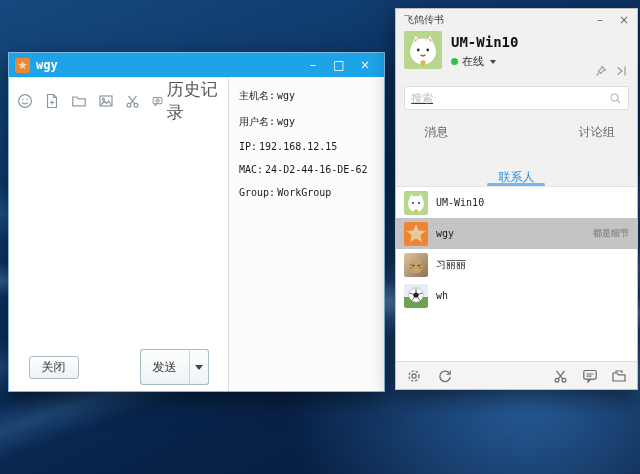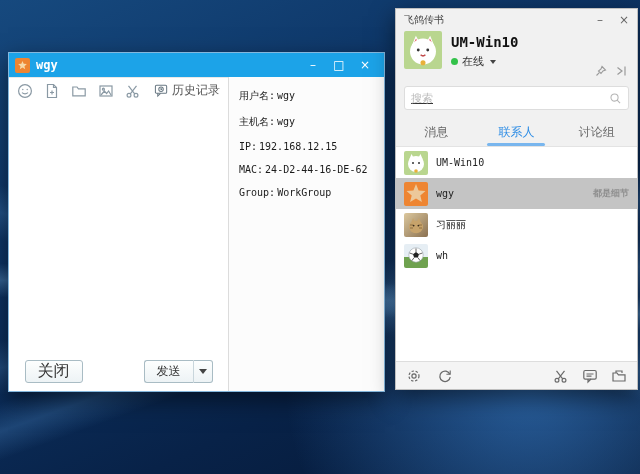--- a/index.html
+++ b/index.html
@@ -26,26 +26,26 @@
   .app-icon { width:15px; height:15px; border-radius:2px; background:#ee8532; display:inline-flex; align-items:center; justify-content:center; margin-right:6px; }
   .chat-title { color:#fff; font-size:12px; font-weight:bold; font-family:"DejaVu Sans Mono","DejaVu Sans",monospace; }
   .win-controls { margin-left:auto; display:flex; align-items:center; }
   .win-controls span { color:#fff; width:26px; text-align:center; font-size:12px; line-height:24px; cursor:default; }
   .chat-body { flex:1; display:flex; min-height:0; }
   .chat-left { flex:0 0 220px; display:flex; flex-direction:column; border-right:1px solid #dcdcdc; min-width:0; }
   .history-area { flex:0 0 182px; padding:20px 0 0 22px; }
   .ph { color:#c9c9c9; font-size:12px; }
   .chat-toolbar { flex:0 0 26px; border-top:1px solid #e8e8e8; display:flex; align-items:center; gap:11px; padding:0 8px; }
   .tb-ic { width:16px; height:16px; display:inline-flex; }
-  .history-link { margin-left:auto; display:flex; align-items:center; gap:3px; color:#555; font-size:12px; }
+  .history-link { margin-left:auto; display:flex; align-items:center; gap:3px; color:#555; font-size:17px; }
   .input-area { flex:1; background:#fff; }
   .button-row { flex:0 0 34px; display:flex; align-items:center; justify-content:center; gap:13px; padding-bottom:6px; }
   .btn { height:23px; border:1px solid #a9bcc4; border-radius:3px; background:linear-gradient(#fdfefe,#edf3f5);
-         font-size:16px; color:#333; padding:0 12px; font-family:inherit;text-align:right; }
-  .send-split { display:flex; height:23px;margin-left:48px; }
+         font-size:12px; color:#333; padding:0 12px; font-family:inherit;text-align:right; }
+  .send-split { display:flex; height:36px;margin-left:48px; }
   .send-main { border:1px solid #a9bcc4; border-right:none; border-radius:3px 0 0 3px; background:linear-gradient(#fdfefe,#edf3f5); font-size:12px; color:#333; padding:0 12px; font-family:inherit; }
   .send-caret { width:20px; border:1px solid #a9bcc4; border-left:1px solid #c9d6dc; border-radius:0 3px 3px 0;
                 background:linear-gradient(#fdfefe,#edf3f5); display:flex; align-items:center; justify-content:center; }
   .tri-down { width:0; height:0; border-left:4px solid transparent; border-right:4px solid transparent; border-top:5px solid #444; }
 
   .info-panel { flex:1; background:#fcfcfc; display:flex; flex-direction:column; }
   .info-header { height:20px; background:#f4f4f4; border-bottom:1px solid #adadad; font-size:11px; color:#222;
                  padding:3px 8px 0; font-family:"DejaVu Sans Mono","DejaVu Sans",monospace; }
   .info-fields { padding:12px 0 0 10px; }
   .info-row { font-size:10px; color:#1b1b1b; margin-bottom:12px; font-family:"DejaVu Sans Mono","DejaVu Sans",monospace; letter-spacing:0; }
@@ -66,21 +66,21 @@
   .dot { width:7px; height:7px; border-radius:50%; background:#33c24a; }
   .status-label { font-size:11px; color:#333; }
   .caret-sm { width:0; height:0; border-left:3.5px solid transparent; border-right:3.5px solid transparent; border-top:4px solid #444; margin-left:2px; }
   .profile-actions { position:absolute; right:10px; bottom:4px; display:flex; gap:8px; color:#9a9a9a; }
   .fg-search { flex:0 0 24px; margin:5px 8px 8px; background:#fff; border:1px solid #ddd; border-radius:3px;
                display:flex; align-items:center; padding:0 6px; }
   .fg-search input { flex:1; border:none; outline:none; font-size:11px; color:#333; background:transparent; font-family:inherit;text-decoration:underline; }
   .fg-search input::placeholder { color:#b9b9b9; }
   .fg-tabs { flex:0 0 29px; display:flex; border-bottom:1px solid #e3e3e3; }
   .fg-tab { flex:1; text-align:center; font-size:12px; color:#666; padding-top:6px; position:relative; }
-  .fg-tab.active { color:#2e8de5; }
+  .fg-tab.active { color:#2e8de5;margin-top:45px; }
   .fg-tab.active::after { content:""; position:absolute; left:50%; transform:translateX(-50%); bottom:0;
                           width:58px; height:3px; background:#79b6ee; border-radius:2px; }
   .fg-list { flex:1; background:#fff; overflow:hidden; }
   .row { height:31px; display:flex; align-items:center; padding:0 8px; }
   .row.sel { background:#c4c4c4; }
   .av { width:24px; height:24px; border-radius:2px; overflow:hidden; flex:0 0 24px; }
   .cname { font-size:10px; color:#222; margin-left:8px; font-family:"DejaVu Sans Mono","DejaVu Sans",monospace; }
   .csig { margin-left:auto; font-size:9px; color:#a6a6a6; font-family:"DejaVu Sans Mono","DejaVu Sans",monospace; }
   .fg-bottombar { flex:0 0 28px; background:#f4f4f4; border-top:1px solid #ddd; display:flex; align-items:center; padding:0 10px; }
   .bb-left { display:flex; gap:15px; }
@@ -167,22 +167,22 @@
         <div class="send-split">
           <button class="send-main">发送</button>
           <span class="send-caret">
               <span class="tri-down"></span>
             </span>
         </div>
       </div>
     </div>
     <div class="info-panel">
       <div class="info-fields">
+        <div class="info-row"><span>主机名:</span><span class="v">wgy</span></div>
         <div class="info-row"><span>用户名:</span><span class="v">wgy</span></div>
-        <div class="info-row"><span>主机名:</span><span class="v">wgy</span></div>
         <div class="info-row"><span>IP:</span><span class="v">192.168.12.15</span></div>
         <div class="info-row"><span>MAC:</span><span class="v">24-D2-44-16-DE-62</span></div>
         <div class="info-row"><span>Group:</span><span class="v">WorkGroup</span></div>
       </div>
     </div>
   </div>
 </div>
 
 <div class="window fg">
   <div class="fg-titlebar">

